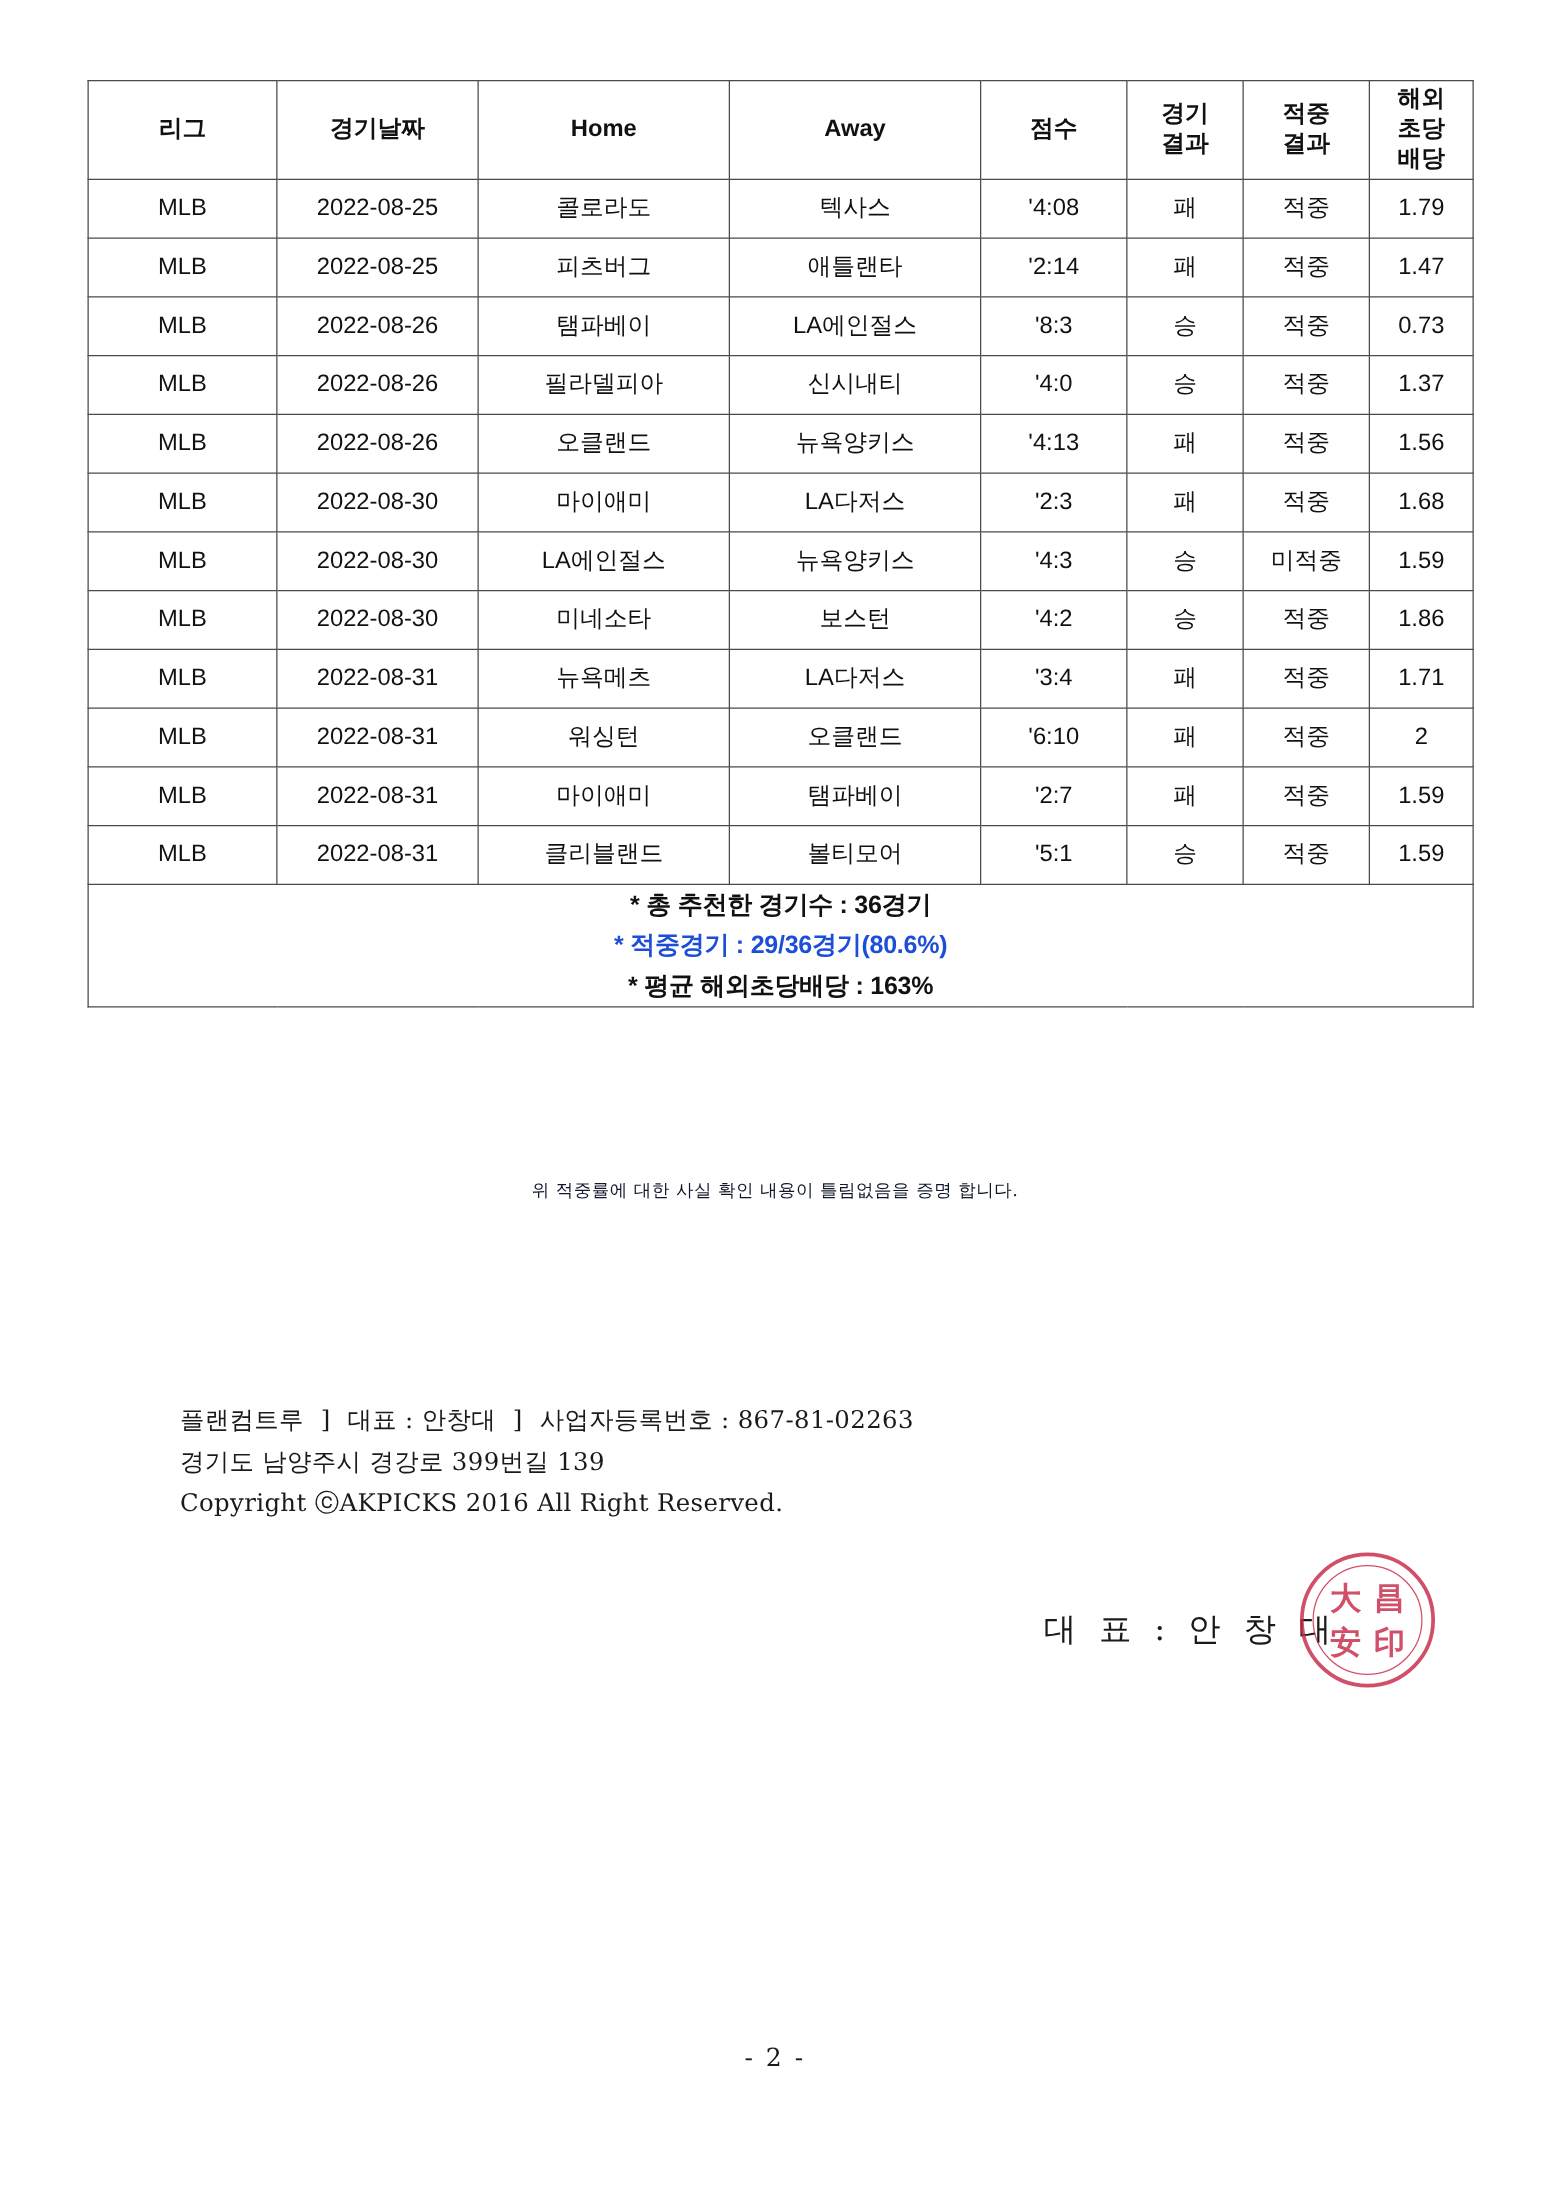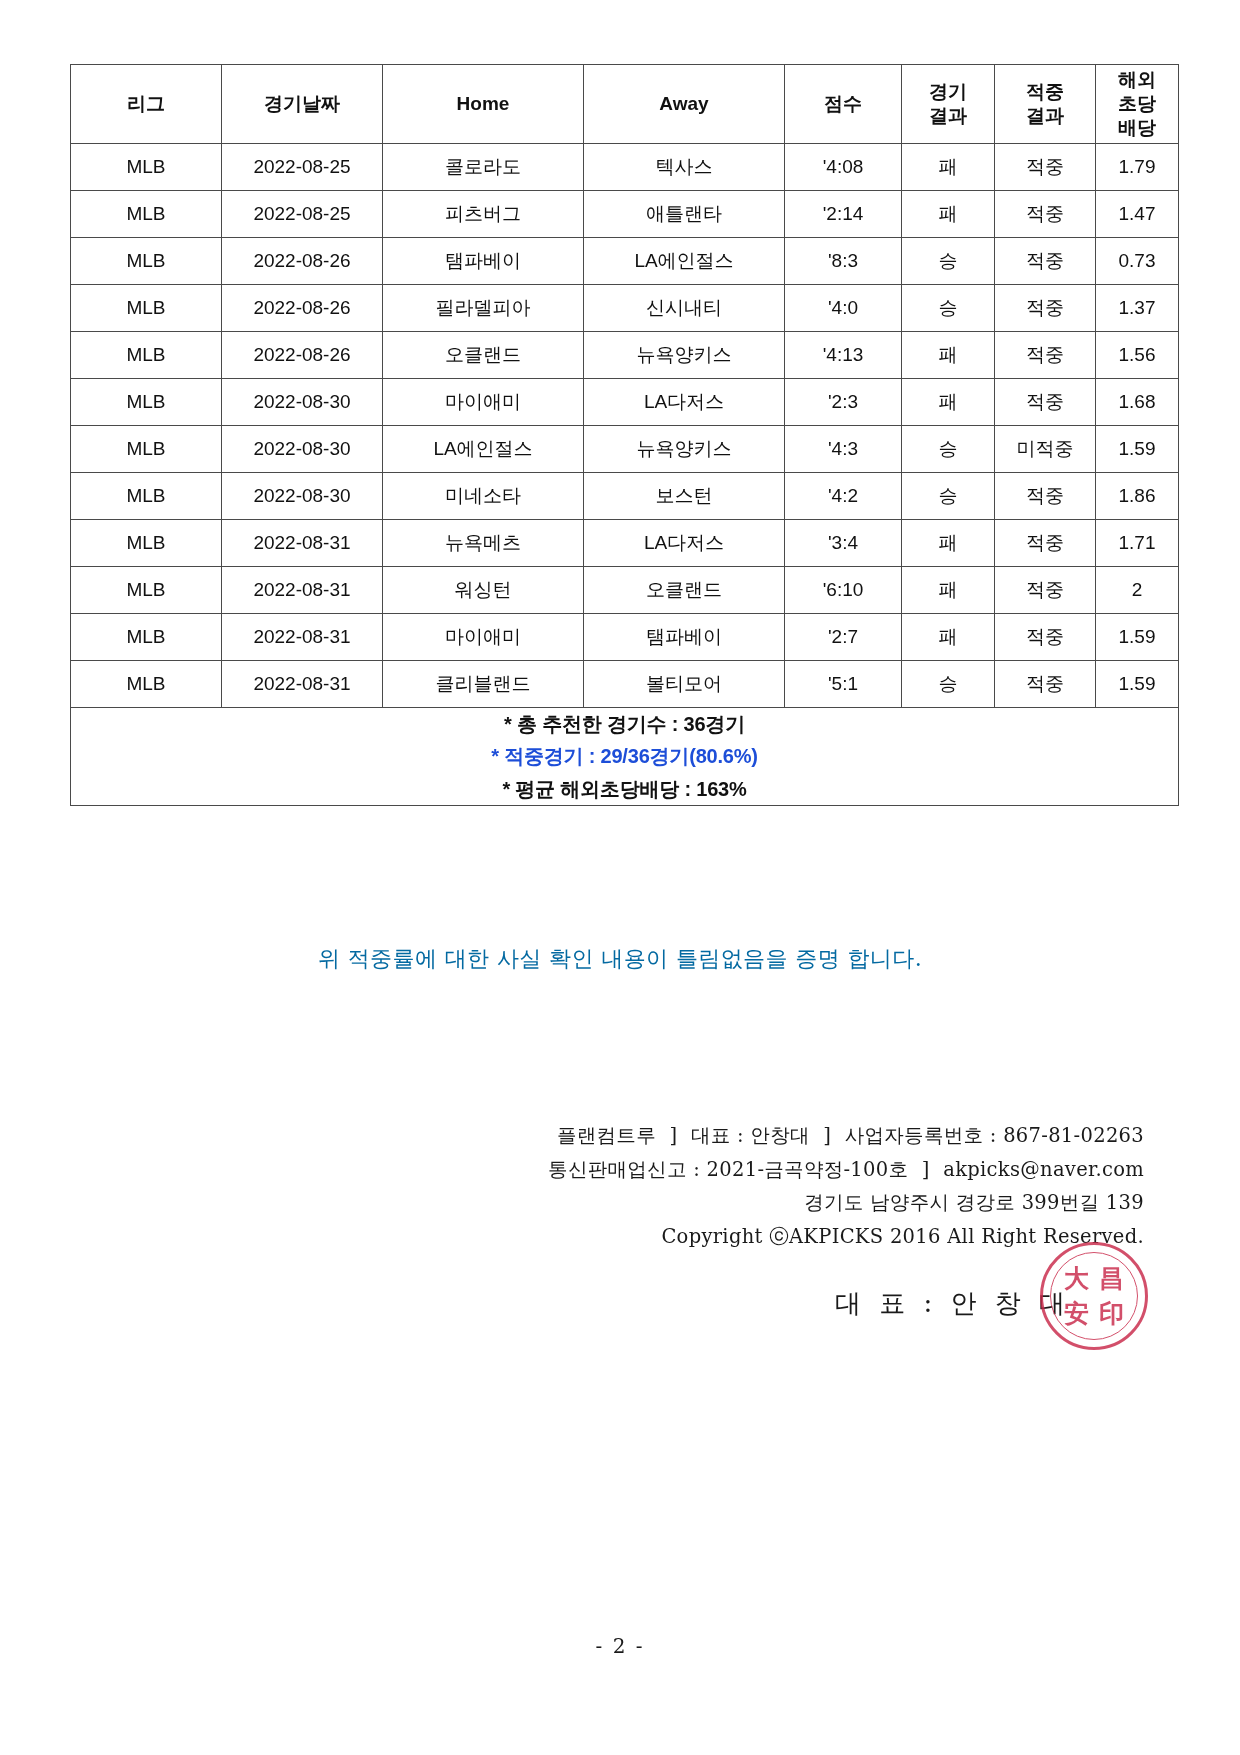--- a/index.html
+++ b/index.html
@@ -92,31 +92,31 @@
   }
   .summary-line.red { color: #1d4ed8; }
 
   .verify-note {
     position: absolute;
     left: 0;
     top: 880px;
     width: 1100px;
     text-align: center;
     font-family: "DejaVu Serif", "Liberation Serif", serif;
-    font-size: 22px;
-    color: #0369a1;
+    font-size: 14px;
+    color: #0f172a;
     letter-spacing: 0.4px;
   }
 
   .footer {
     position: absolute;
     right: 26px;
     top: 1055px;
     width: 1000px;
-    text-align: right;
+    text-align: left;
     font-family: "DejaVu Serif", "Liberation Serif", serif;
     font-size: 19.5px;
     line-height: 1.72;
     color: #1a1a1a;
     letter-spacing: 0.3px;
   }
   .footer .sep { padding: 0 7px; }
 
   .signline {
     position: absolute;
@@ -340,25 +340,20 @@
     <div class="verify-note">위 적중률에 대한 사실 확인 내용이 틀림없음을 증명 합니다.</div>
 
     <div class="footer">
       <div>
         <span>플랜컴트루</span>
         <span class="sep">]</span>
         <span>대표 : 안창대</span>
         <span class="sep">]</span>
         <span>사업자등록번호 : 867-81-02263</span>
       </div>
-      <div>
-        <span>통신판매업신고 : 2021-금곡약정-100호</span>
-        <span class="sep">]</span>
-        <span>akpicks@naver.com</span>
-      </div>
       <div>경기도  남양주시  경강로 399번길 139</div>
       <div>Copyright ⓒAKPICKS 2016 All Right Reserved.</div>
     </div>
 
     <div class="signline">대 표 : 안 창 대</div>
 
     <div class="stamp">
       <div class="glyphs" id="stamp-glyphs">
           <span>大</span>
           <span>昌</span>

